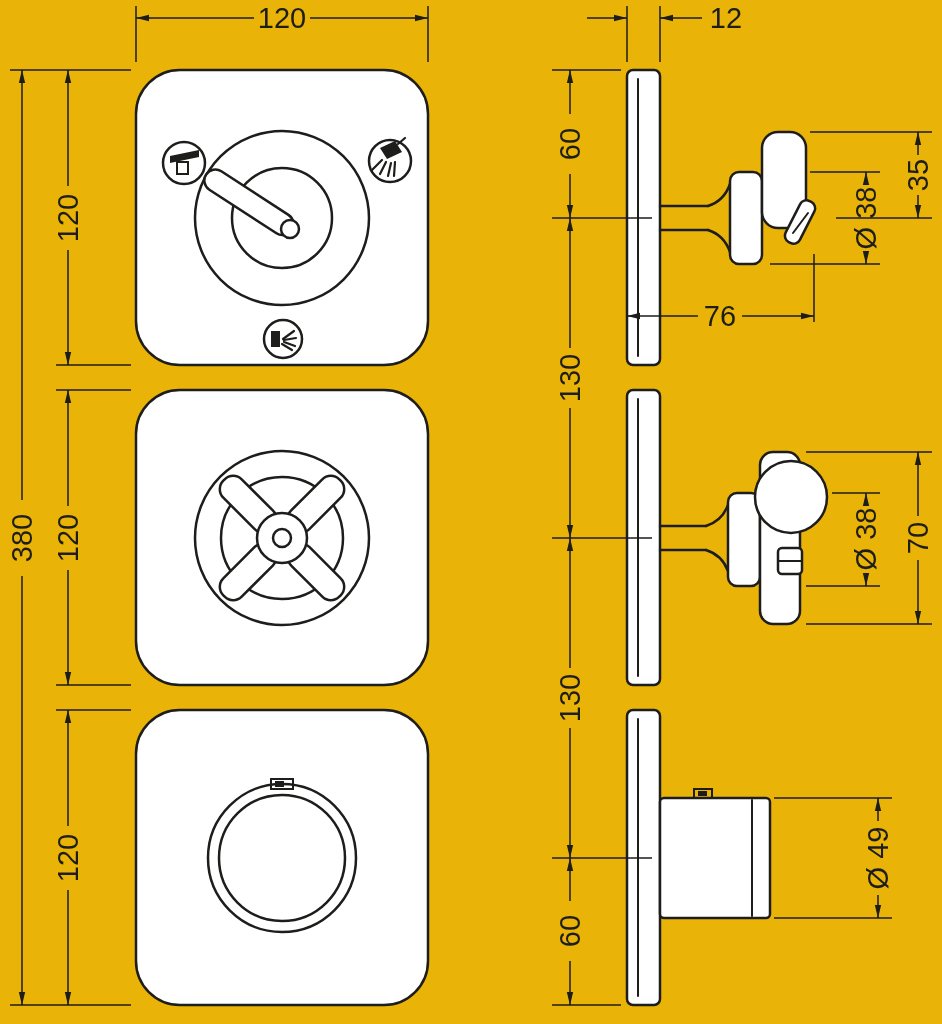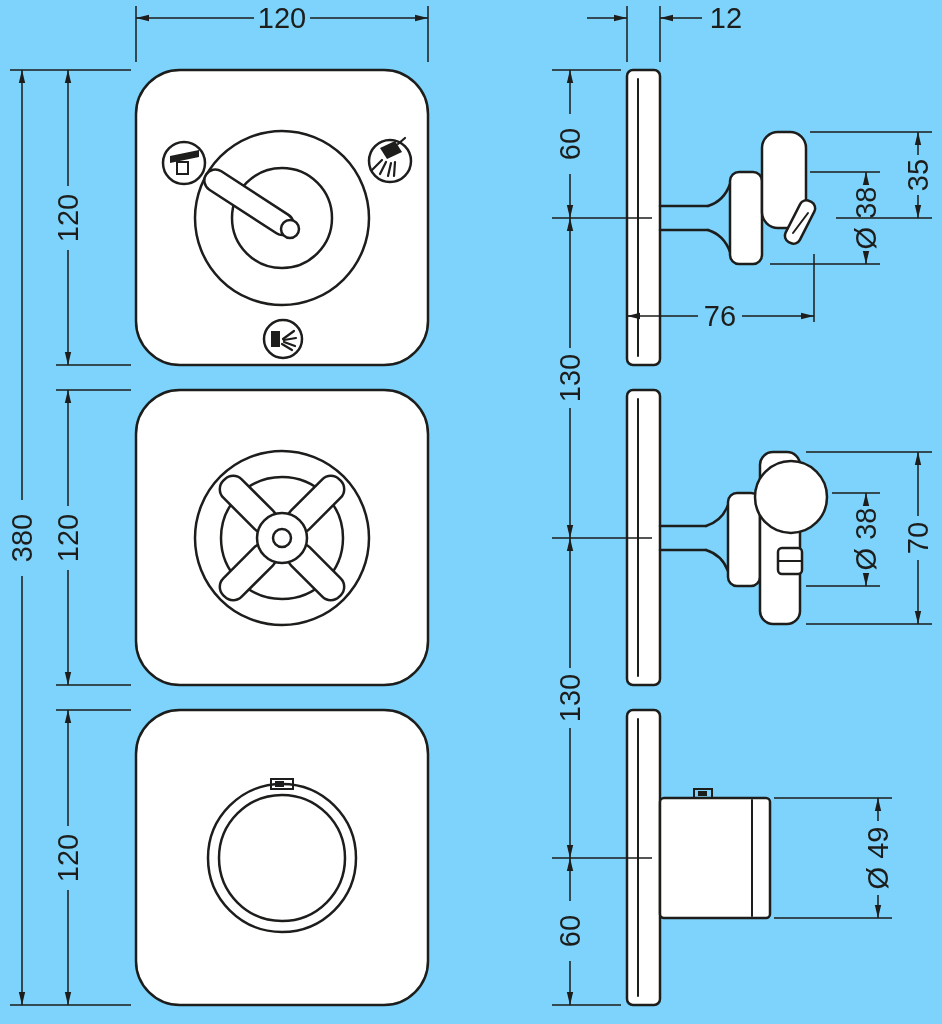--- a/index.html
+++ b/index.html
@@ -1,16 +1,16 @@
 <!DOCTYPE html>
 <html><head>
 <meta charset="utf-8">
 <style>
   html,body{margin:0;padding:0;background:#ffffff;}
-  .stage{width:942px;height:1024px;position:relative;background:#7dd3fc;overflow:hidden;}
+  .stage{width:942px;height:1024px;position:relative;background:#eab308;overflow:hidden;}
   svg{display:block;}
   .ol{fill:#ffffff;stroke:#1d1d1b;stroke-width:2.5;stroke-linejoin:round;}
   .ln{fill:none;stroke:#1d1d1b;stroke-width:2.5;stroke-linecap:round;}
   .ln2{fill:none;stroke:#1d1d1b;stroke-width:2;stroke-linecap:round;}
   .dim{fill:none;stroke:#1d1d1b;stroke-width:1.5;}
   .ic{fill:#1d1d1b;stroke:none;}
   .icl{fill:none;stroke:#1d1d1b;stroke-width:2.2;stroke-linecap:round;}
   text.dl{font-family:"Liberation Sans",sans-serif;font-size:29px;fill:#1d1d1b;}
 </style>
 </head>

